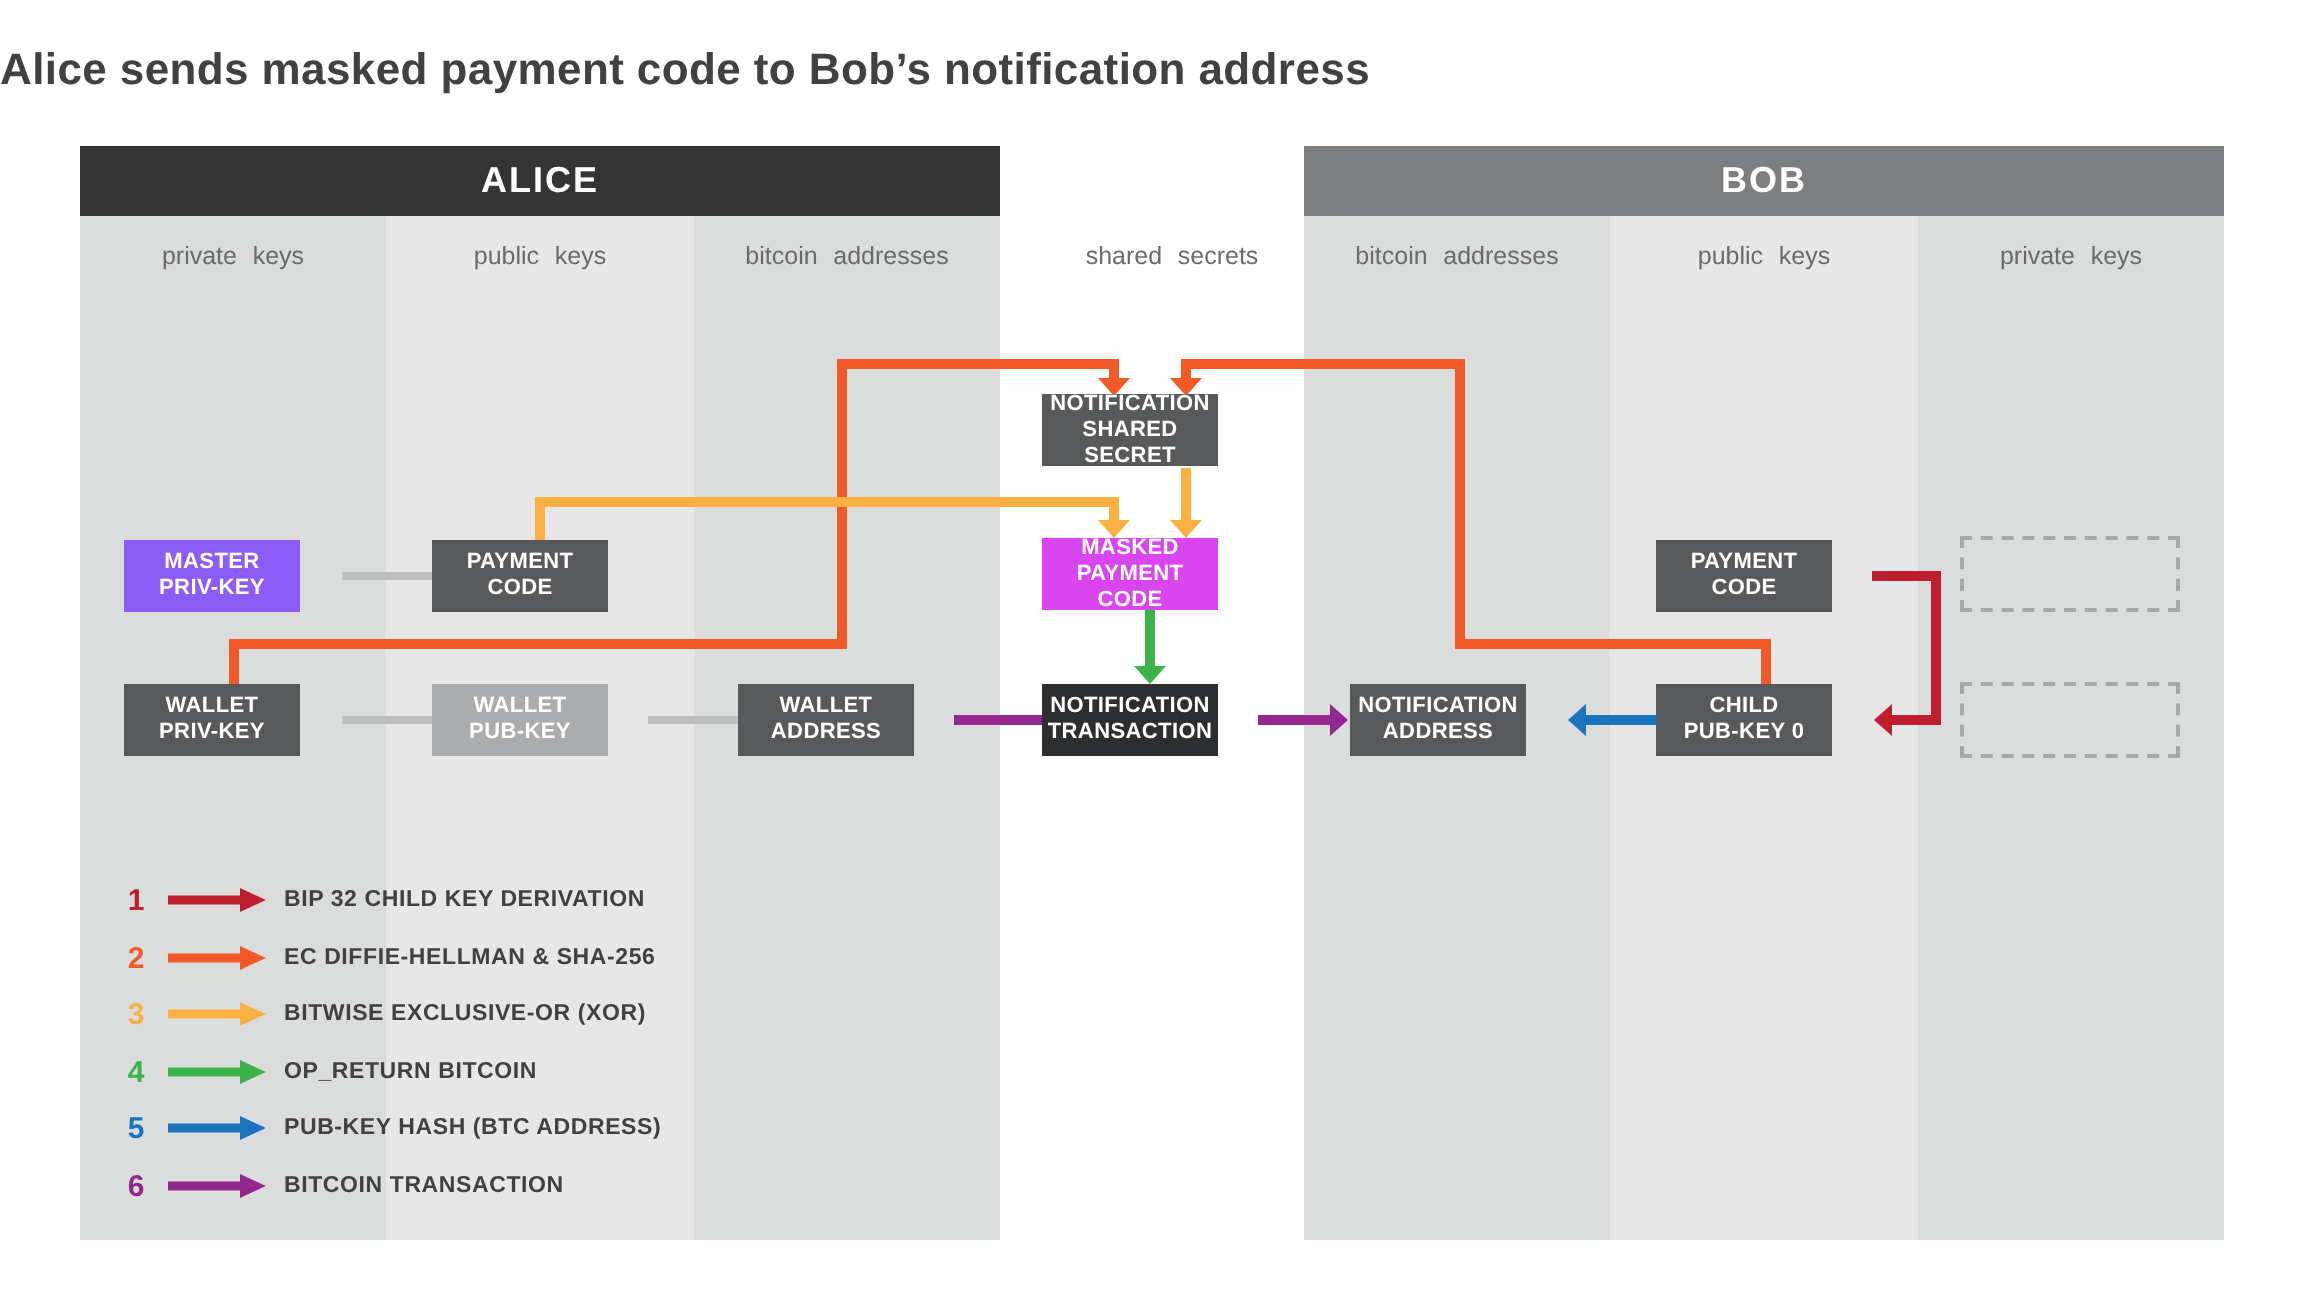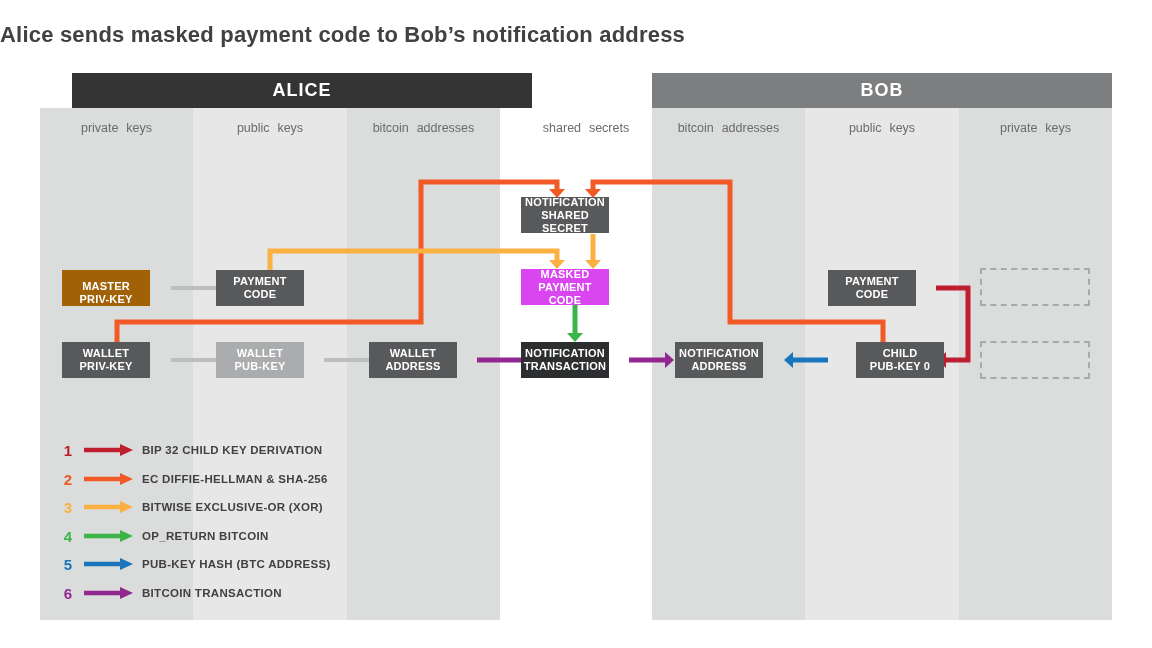--- a/index.html
+++ b/index.html
@@ -25,21 +25,21 @@
   .leg-arrow{margin-left:4px;}
   .leg-label{margin-left:8px;font-size:11.5px;font-weight:bold;color:#414042;letter-spacing:.3px;}
 </style>
 </head>
 <body>
 
 <div id="canvas">
 
   <div class="title">Alice sends masked payment code to Bob’s notification address</div>
 
-  <div class="panel-header" style="left: 40px; background-color: rgb(52, 52, 52); margin-left: 32px;">ALICE</div>
+  <div class="panel-header" style="left: 40px; background-color: rgb(52, 52, 52);">ALICE</div>
   <div class="panel-header" style="left: 652px; background-color: rgb(125, 126, 128);">BOB</div>
 
   <div class="col" style="left: 40px; width: 153px; background-color: rgb(219, 220, 220);"></div>
   <div class="col" style="left: 193px; width: 154px; background-color: rgb(231, 231, 232);"></div>
   <div class="col" style="left: 347px; width: 153px; background-color: rgb(219, 220, 220);"></div>
   <div class="col" style="left: 652px; width: 153px; background-color: rgb(219, 220, 220);"></div>
   <div class="col" style="left: 805px; width: 154px; background-color: rgb(231, 231, 232);"></div>
   <div class="col" style="left: 959px; width: 153px; background-color: rgb(219, 220, 220);"></div>
 
   <div class="col-label" style="left:40px;width:153px;">private keys</div>
@@ -75,21 +75,21 @@
     <polygon class="head" points="567,333 583,333 575,342" fill="#3bb54a"></polygon>
 
     <path class="arrow" d="M828,360 H792" stroke="#1b75bc"></path>
     <polygon class="head" points="793,352 793,368 784,360" fill="#1b75bc"></polygon>
 
     <path class="arrow" d="M477,360 H522" stroke="#92278f"></path>
     <path class="arrow" d="M629,360 H666" stroke="#92278f"></path>
     <polygon class="head" points="665,352 665,368 674,360" fill="#92278f"></polygon>
   </svg>
 
-  <div class="bx" style="left: 62px; top: 270px; background-color: #a16207; justify-content: flex-end;">
+  <div class="bx" style="left: 62px; top: 270px; background-color: #8b5cf6;">
     <span>MASTER</span>
     <span>PRIV-KEY</span>
   </div>
   <div class="bx" style="left: 216px; top: 270px; background-color: rgb(88, 89, 91);">
     <span>PAYMENT</span>
     <span>CODE</span>
   </div>
   <div class="bx" style="left: 62px; top: 342px; background-color: rgb(88, 89, 91);">
     <span>WALLET</span>
     <span>PRIV-KEY</span>
@@ -115,21 +115,21 @@
     <span>TRANSACTION</span>
   </div>
   <div class="bx" style="left: 675px; top: 342px; background-color: rgb(88, 89, 91);">
     <span>NOTIFICATION</span>
     <span>ADDRESS</span>
   </div>
   <div class="bx" style="left: 828px; top: 270px; background-color: rgb(88, 89, 91);">
     <span>PAYMENT</span>
     <span>CODE</span>
   </div>
-  <div class="bx" style="left: 828px; top: 342px; background-color: rgb(88, 89, 91); margin-left: 28px;">
+  <div class="bx" style="left: 828px; top: 342px; background-color: rgb(88, 89, 91);">
     <span>CHILD</span>
     <span>PUB-KEY 0</span>
   </div>
 
   <div class="dashed" style="left:980px;top:268px;"></div>
   <div class="dashed" style="left:980px;top:341px;"></div>
 
   <div class="leg-row" style="top:441px;">
     <span class="leg-num" style="color: rgb(190, 30, 45);">1</span>
     <svg class="leg-arrow" width="52" height="14">

